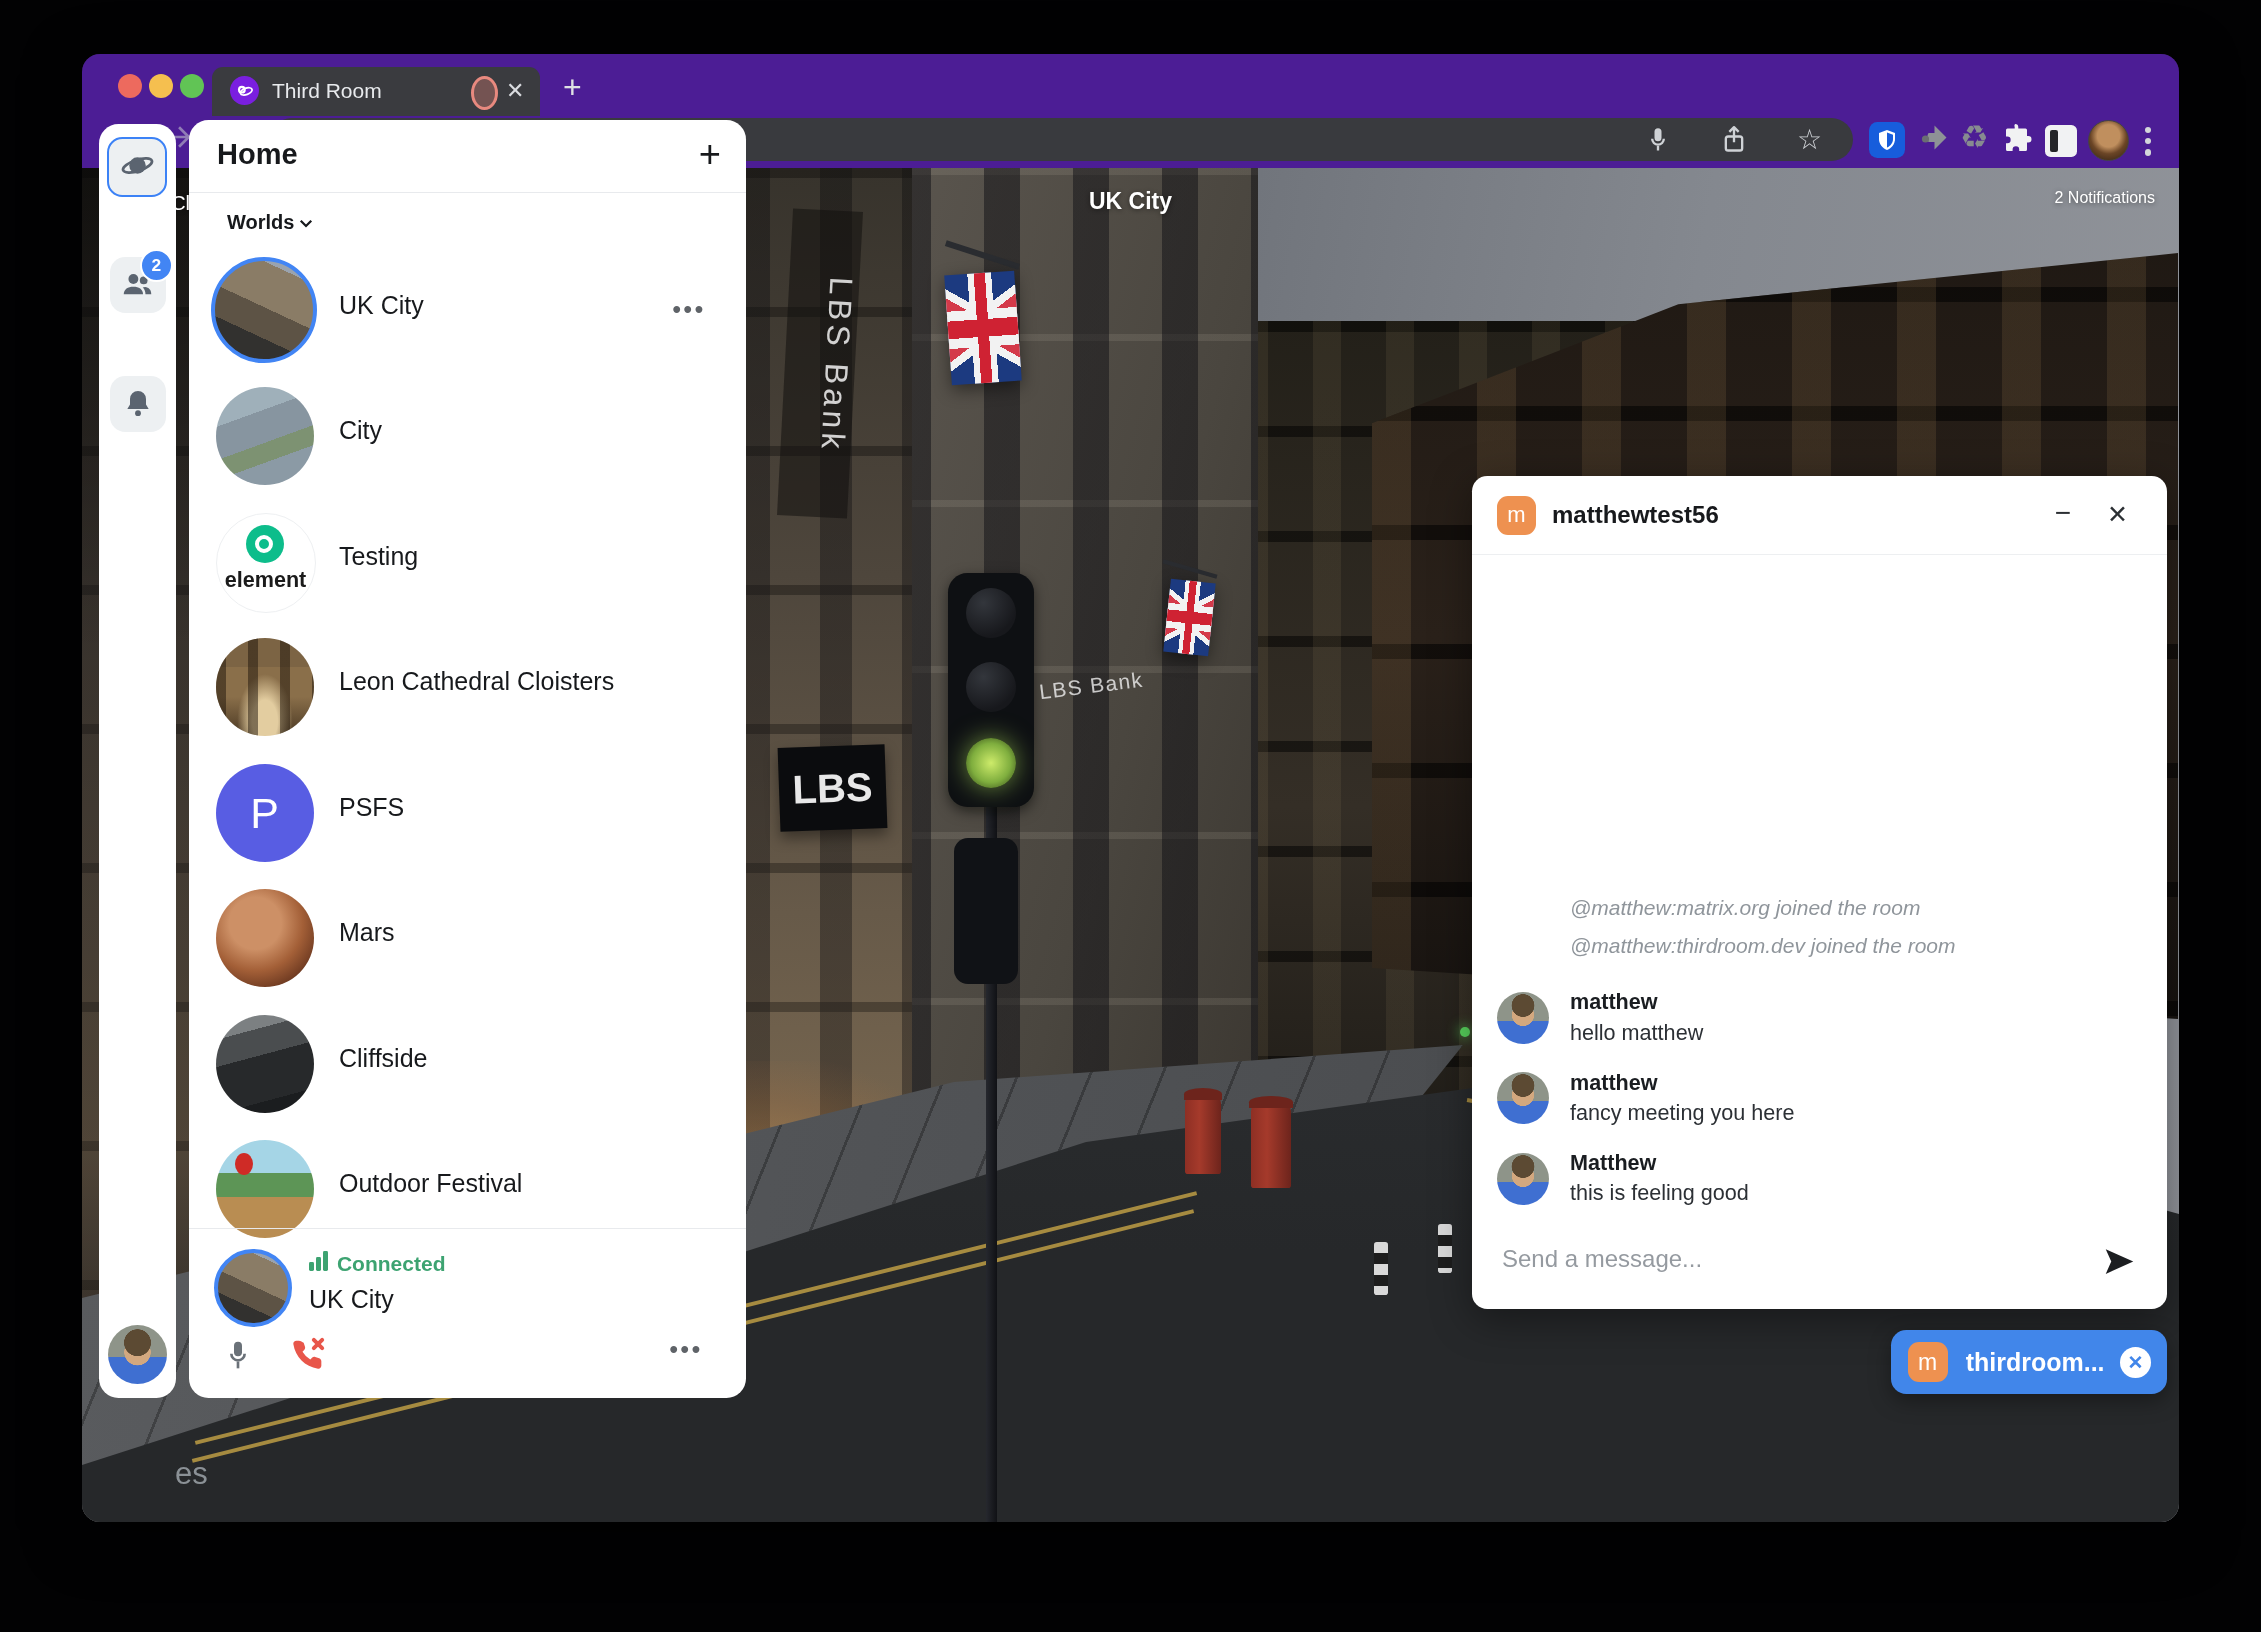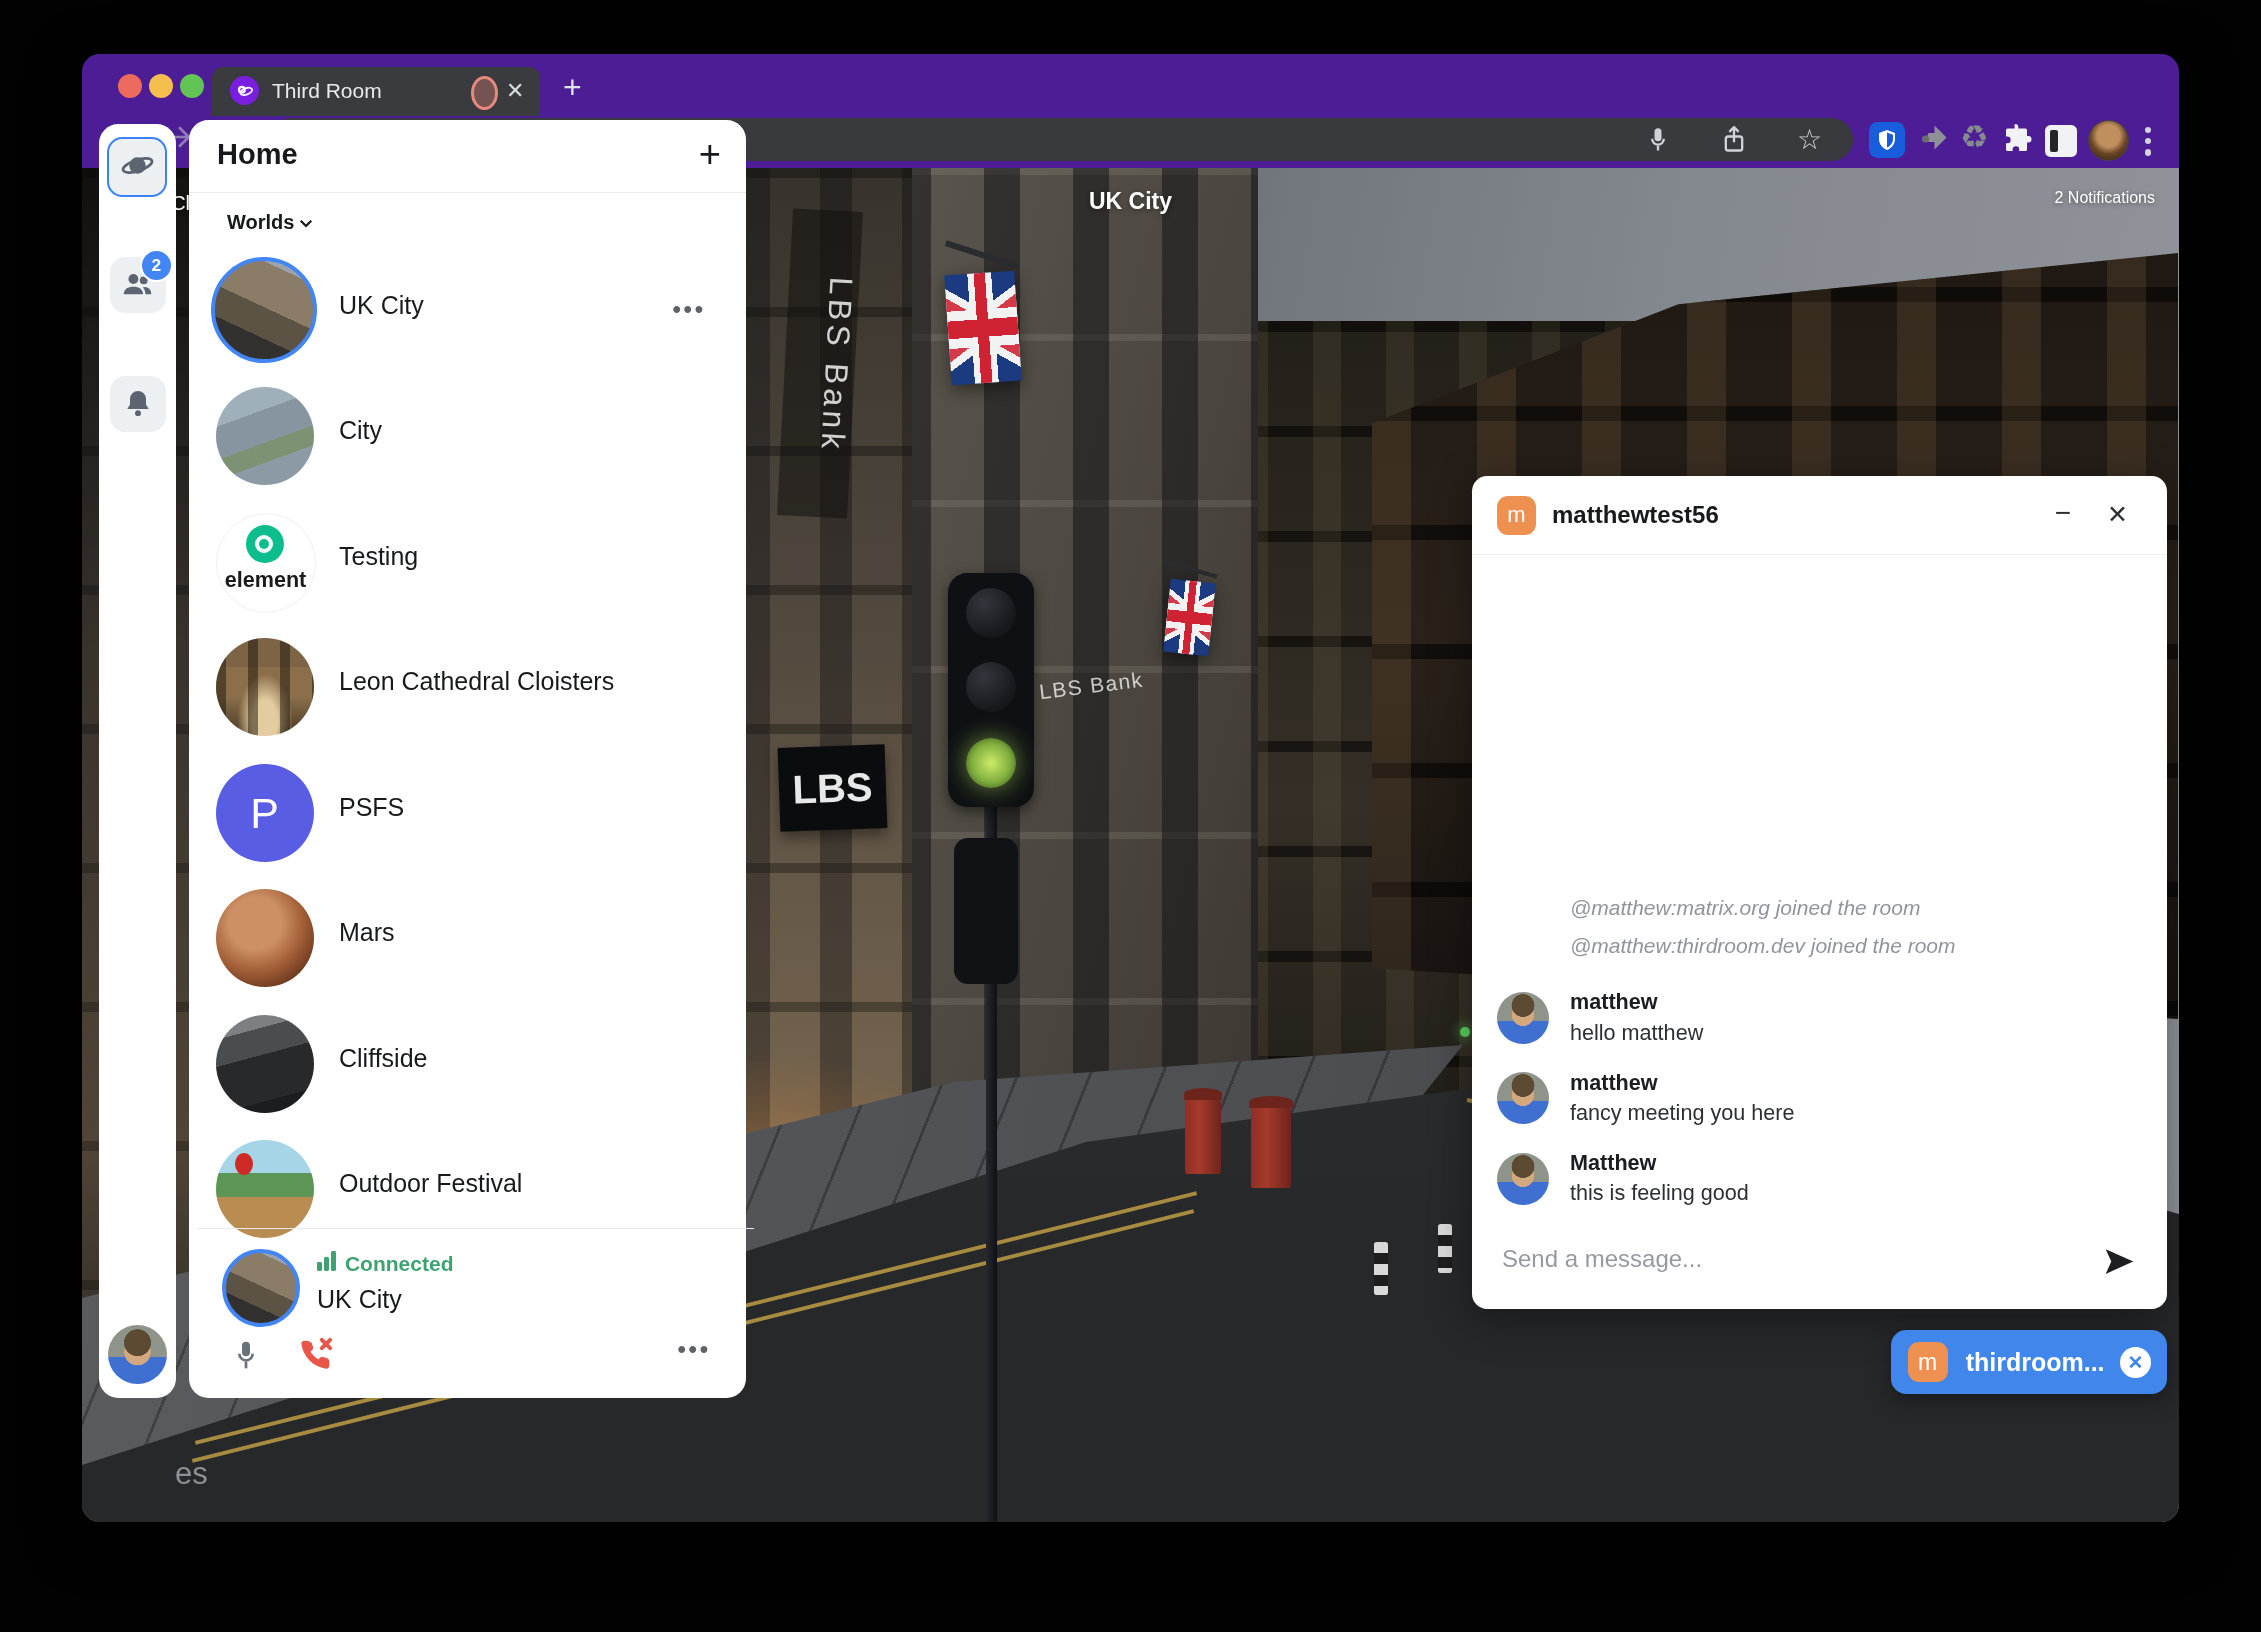--- a/index.html
+++ b/index.html
@@ -108,21 +108,21 @@
   .av-el .dot{position:absolute;left:29px;top:11px;width:38px;height:38px;border-radius:50%;background:#0dbd8b;}
   .av-el .dot:before{content:"";position:absolute;left:9.8px;top:9.8px;width:18px;height:18px;border-radius:50%;border:4.9px solid #fff;box-sizing:border-box;}
   .av-el .eltxt{position:absolute;left:0;top:53px;width:100%;text-align:center;font-size:21.6px;font-weight:700;color:#1b1b1b;}
   .av-leon{background:radial-gradient(ellipse at 50% 85%,#e3cda0 0 18%,transparent 40%),linear-gradient(to bottom,#7c6444 0 30%,#8a6f4a 30% 60%,#4a3823 100%);}
   .av-leon:after{content:"";position:absolute;inset:0;background:repeating-linear-gradient(to right,rgba(30,20,10,.5) 0 9.8px,transparent 9.8px 32px);}
   .av-psfs{background:#585de3;display:flex;align-items:center;justify-content:center;color:#fff;font-size:43px;font-weight:500;}
   .av-mars{background:radial-gradient(circle at 40% 35%,#cd9066 0 30%,#a35f37 55%,#64331d 82%,#2f1708);}
   .av-cliff{background:linear-gradient(165deg,#7c8082 0 20%,#4a4d4f 20% 42%,#27292b 42% 80%,#1b1d1f 80%);}
   .av-fest{background:linear-gradient(to bottom,#a5d5e6 0 34%,#5d9556 34% 58%,#b98d52 58% 100%);}
   .av-fest:after{content:"";position:absolute;left:19.5px;top:12.6px;width:18px;height:22px;border-radius:50%;background:#cf2b26;}
-  #hfoot{position:absolute;left:8px;bottom:0;width:100%;height:169px;border-top:1.4px solid #e8eaed;}
+  #hfoot{position:absolute;left:0;bottom:0;width:100%;height:169px;border-top:1.4px solid #e8eaed;}
   #hfoot .fava{position:absolute;left:25px;top:19.5px;width:70px;height:70px;border-radius:50%;border:4.2px solid #4285f4;background:linear-gradient(205deg,#9aa3ae 0 16%,#8a7c66 16% 48%,#5d5345 48% 70%,#32312f 70%);}
   #hfoot .conn{position:absolute;left:120px;top:22px;display:flex;align-items:flex-end;gap:7px;color:#3da371;font-size:21px;font-weight:700;}
   .bars i{display:inline-block;width:4.9px;background:#3da371;margin-right:2.1px;border-radius:1.4px;}
   #hfoot .wname{position:absolute;left:120px;top:56px;font-size:25px;color:#17191c;}
   #hfoot .mic{position:absolute;left:33px;top:110px;}
   #hfoot .hang{position:absolute;left:99px;top:105px;}
   #hfoot .fmore{position:absolute;right:43px;top:106px;color:#5f6368;letter-spacing:2.8px;font-size:24px;font-weight:700;}
 
   
   #chat{left:1390px;top:422px;width:695px;height:833px;background:#fff;border-radius:15.3px;z-index:10;box-shadow:0 9.8px 42px rgba(0,0,0,.4);display:flex;flex-direction:column;}

